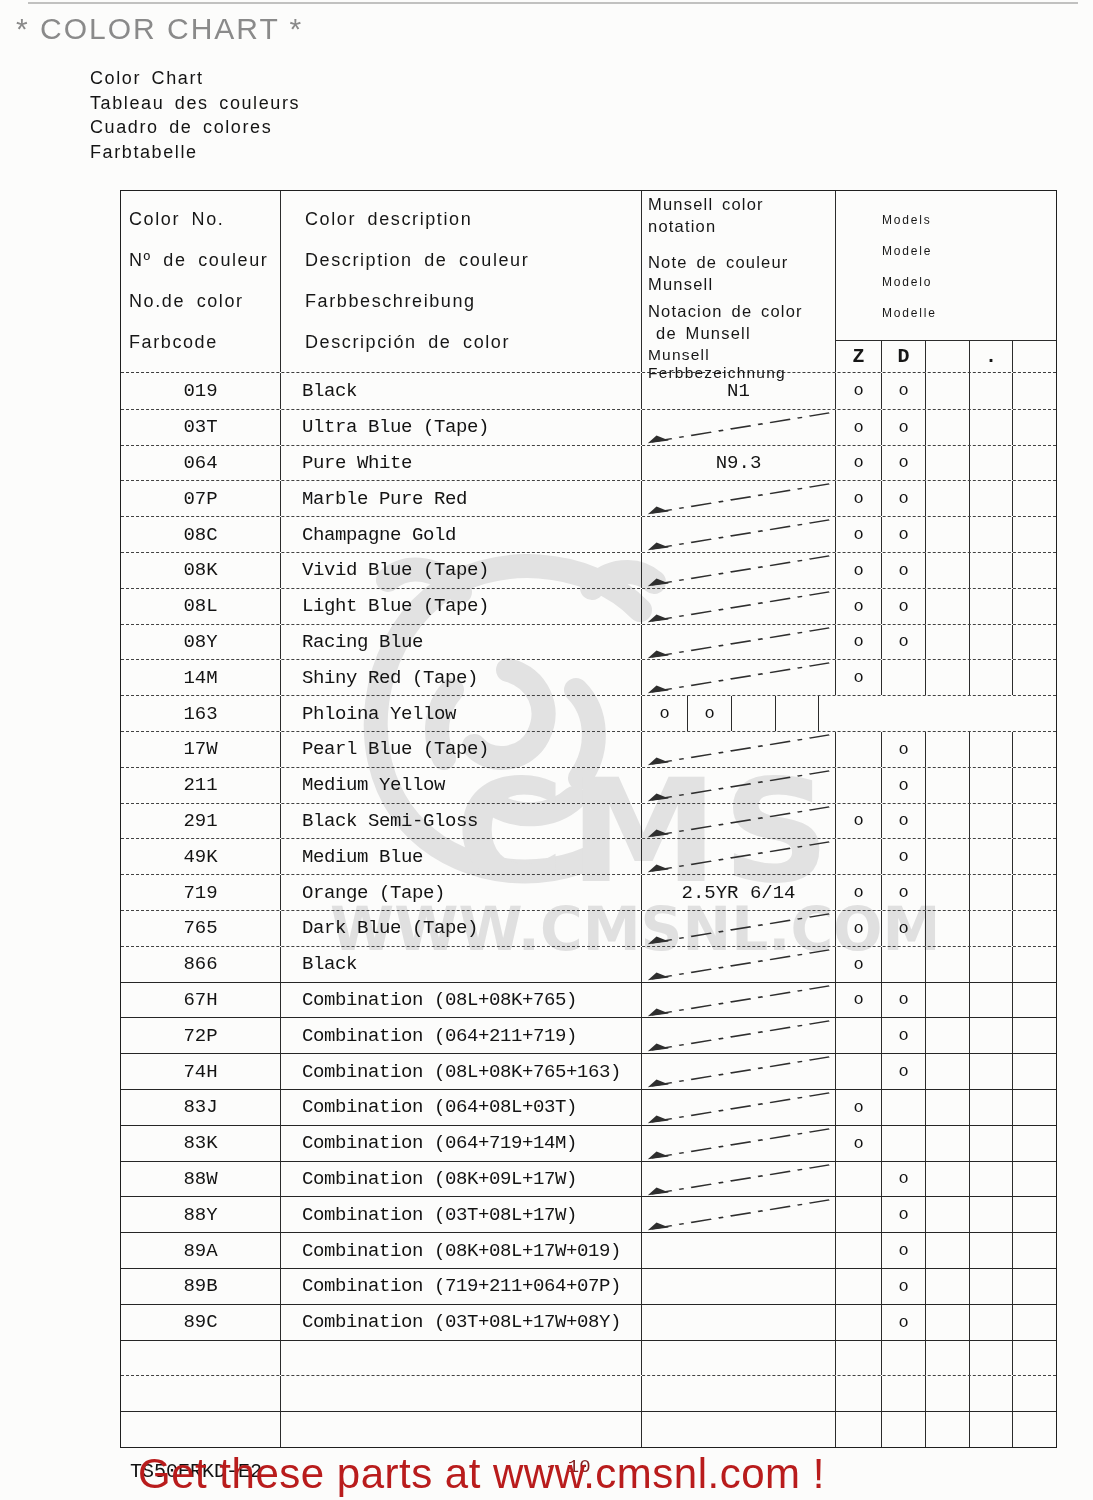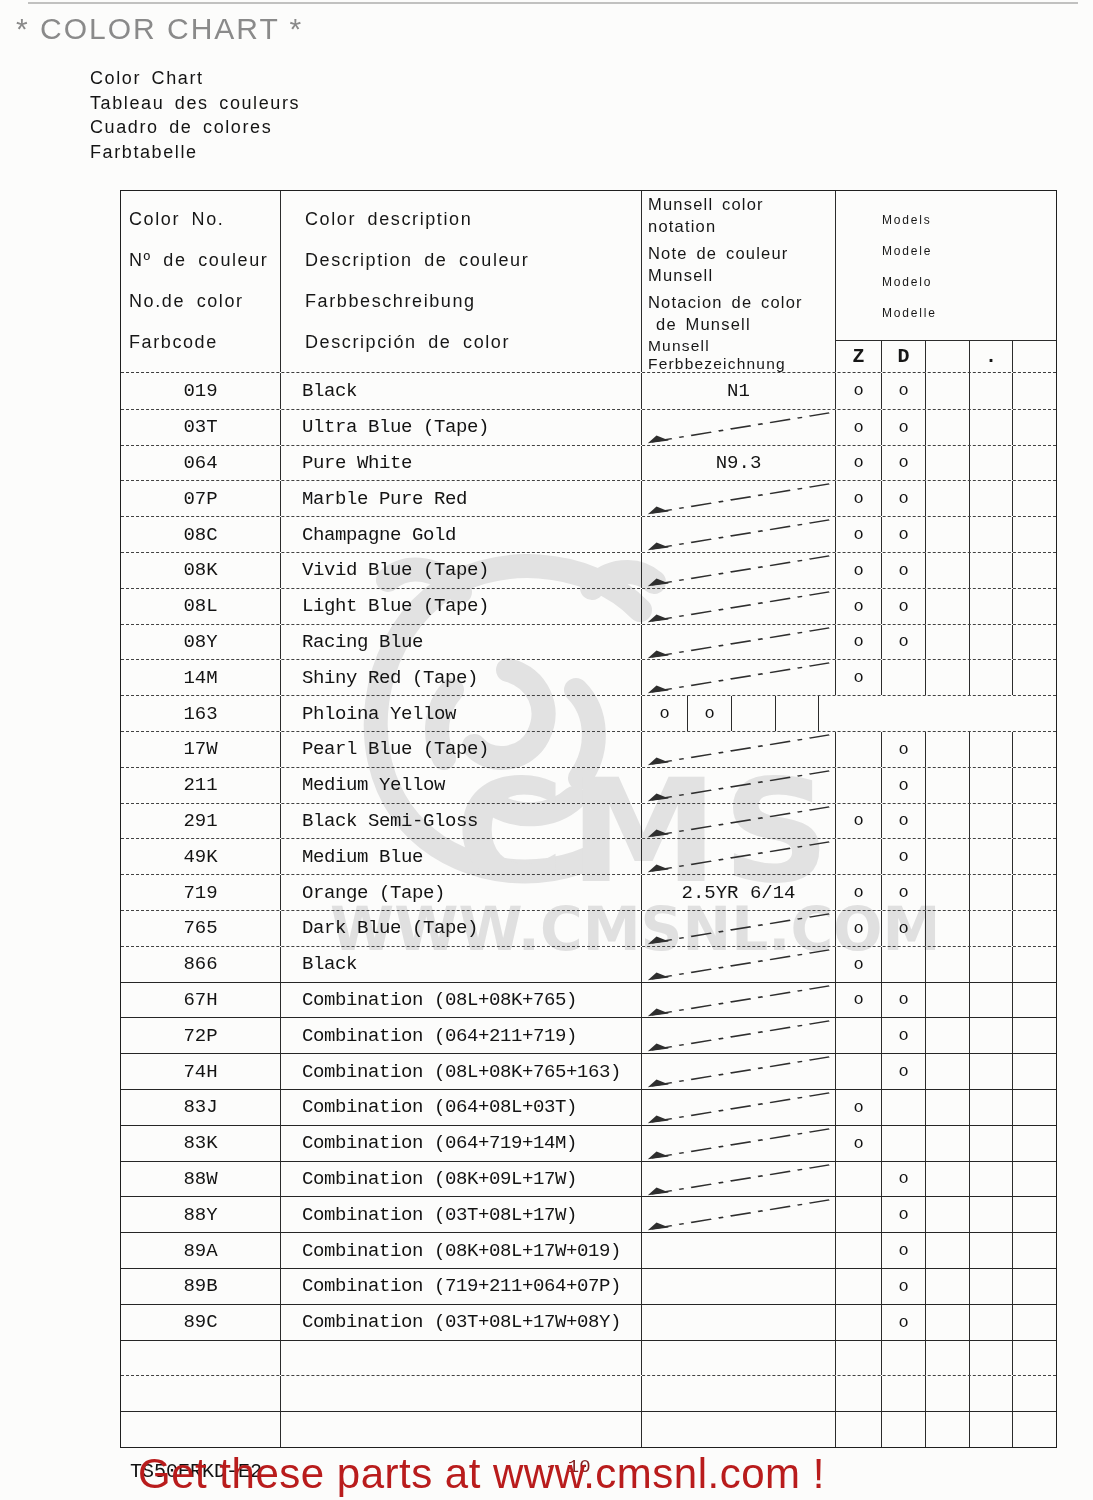--- a/index.html
+++ b/index.html
@@ -49,21 +49,21 @@
   .h-desc{left:160px;width:361px;padding:8px 0 0 24px;}
   .h-mun{left:521px;width:194px;padding:2px 0 0 6px;}
   .h-code .hline,.h-desc .hline{
     height:41px;display:flex;align-items:center;
     font-size:18px;letter-spacing:1.6px;word-spacing:5px;
   }
   .h-mun .hline{
     height:22px;display:flex;align-items:center;
     font-size:16.5px;letter-spacing:1.2px;word-spacing:3px;
   }
-  .h-mun .hline:nth-child(3){margin-top:5px;}
+  .h-mun .hline:nth-child(3){margin-top:14px;}
   .h-mun .hline:nth-child(5){margin-top:5px;}
   .h-mun .hline:nth-child(6){padding-left:8px;text-align:right;}
   .h-mun .hline:nth-child(7){margin-top:2px;height:18px;font-size:15.5px;}
   .h-mun .hline:nth-child(8){height:18px;font-size:15.5px;}
   .h-models{
     position:absolute;left:715px;top:0;width:220px;height:150px;
     box-sizing:border-box;border-bottom:1px solid #2c2c2c;
     padding:13px 0 0 46px;
   }
   .h-models .hline{height:31px;display:flex;align-items:center;font-size:12px;letter-spacing:1.8px;}

